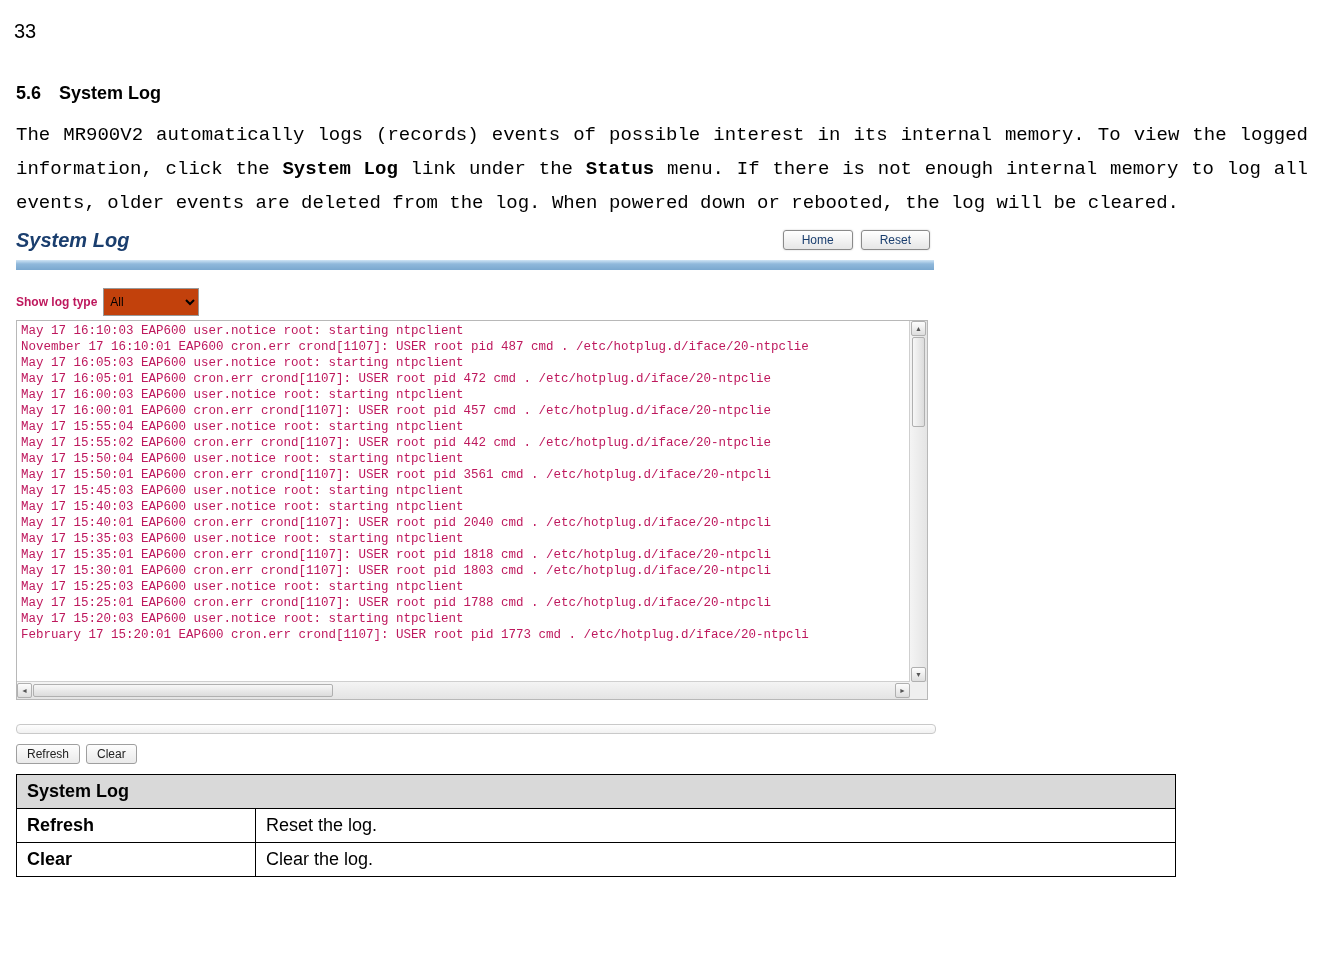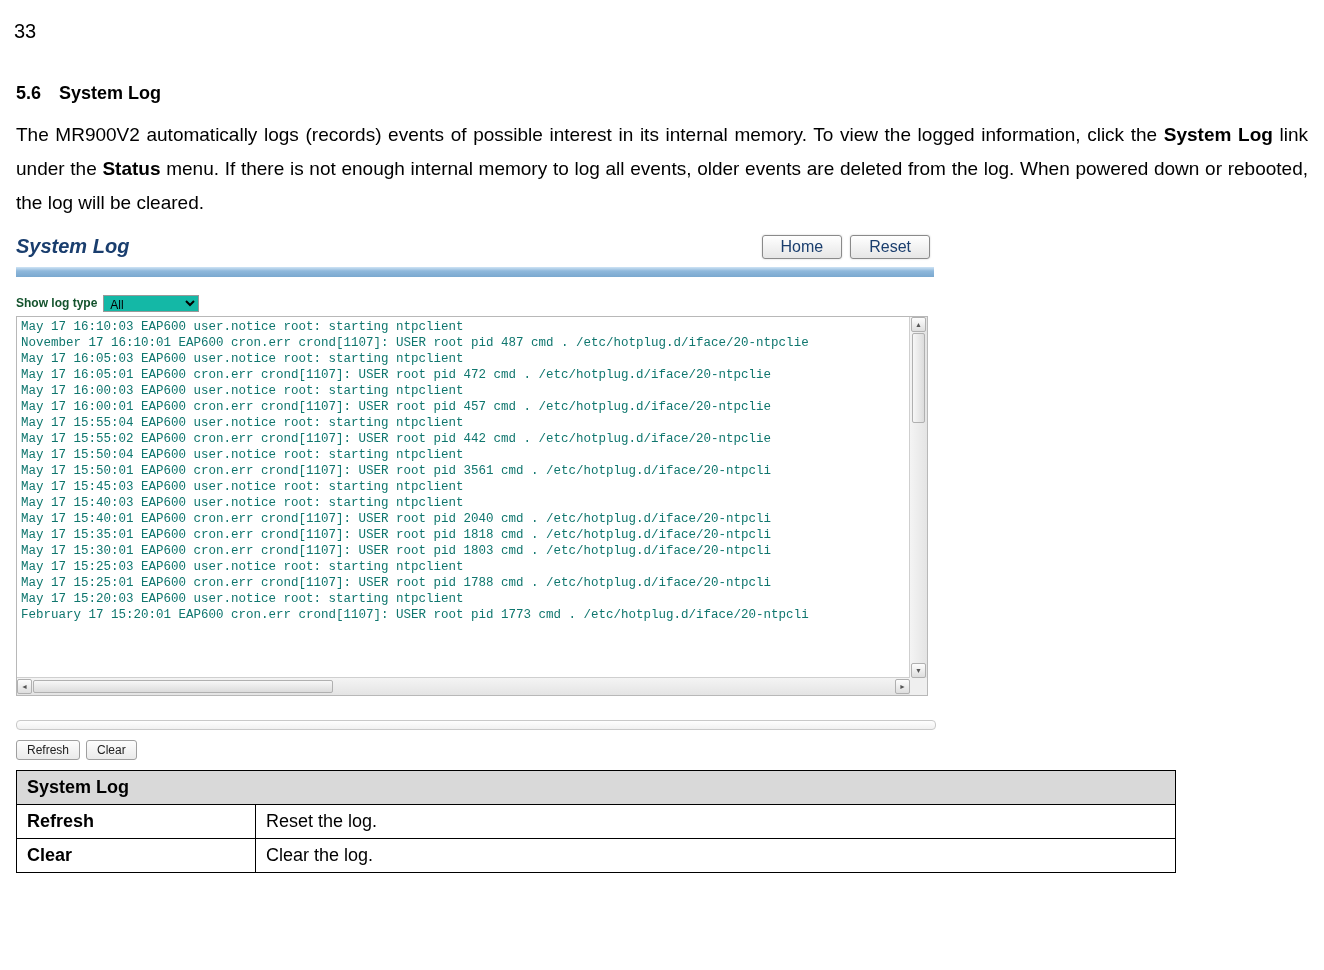--- a/index.html
+++ b/index.html
@@ -22,21 +22,22 @@
     font-weight: 700;
     margin-bottom: 14px;
   }
   .section-heading .num {
     margin-right: 18px;
   }
   .body-para {
     font-size: 19px;
     line-height: 1.8;
     text-align: justify;
-    margin-bottom: 14px;
+    margin-bottom: 8px;
+    font-family: Liberation Mono, monospace;
   }
   .body-para b { font-weight: 700; }
 
   
   .sys-wrap {
     width: 918px;
     border: none;
     margin-top: 4px;
     font-family: Tahoma, Arial, sans-serif;
     font-size: 12px;
@@ -57,66 +58,66 @@
   .sys-buttons-top {
     display: flex;
     gap: 8px;
     margin-right: 4px;
   }
   .win-btn {
     background: linear-gradient(#ffffff,#e6e6e6);
     border: 1px solid #8a8a8a;
     border-radius: 3px;
     padding: 2px 18px;
-    font-size: 16px;
+    font-size: 12px;
     color: #1a3e6e;
     cursor: pointer;
     box-shadow: 0 0 2px rgba(0,0,0,.2);
   }
   .blue-band {
     height: 10px;
     background: linear-gradient(#cfe4f5,#8fb8db 40%,#7aa8cf);
     margin-top: 4px;
   }
   .filter-row {
     display: flex;
     align-items: center;
     gap: 6px;
     margin-top: 18px;
   }
   .filter-label {
-    color: #14532d;
+    color: #be185d;
     font-weight: 700;
     font-size: 12px;
   }
   .filter-select {
     font-size: 12px;
     padding: 1px 2px;
-    background:#14b8a6;
+    background:#c2410c;
     border:1px solid #999;
     width: 96px;
-    height:17px;
+    height:28px;
   }
   .log-box {
     width: 910px;
     height: 378px;
     border: 1px solid #b8b8b8;
     margin-top: 4px;
     position: relative;
     overflow: hidden;
     background:#fff;
   }
   .log-text {
     position:absolute;
     inset:0 17px 17px 0;
     padding: 2px 4px;
     font-family: "Courier New", monospace;
     font-size: 12.5px;
     line-height: 16px;
-    color: #0f766e;
+    color: #be185d;
     white-space: nowrap;
     overflow: hidden;
   }
   .scroll-v {
     position:absolute;
     top:0; right:0; bottom:17px;
     width:17px;
     background: linear-gradient(to right,#f4f4f4,#e4e4e4);
     border-left:1px solid #cfcfcf;
     display:flex;
@@ -256,20 +257,21 @@
           <div>May 17 16:05:01 EAP600 cron.err crond[1107]: USER root pid 472 cmd . /etc/hotplug.d/iface/20-ntpclie</div>
           <div>May 17 16:00:03 EAP600 user.notice root: starting ntpclient</div>
           <div>May 17 16:00:01 EAP600 cron.err crond[1107]: USER root pid 457 cmd . /etc/hotplug.d/iface/20-ntpclie</div>
           <div>May 17 15:55:04 EAP600 user.notice root: starting ntpclient</div>
           <div>May 17 15:55:02 EAP600 cron.err crond[1107]: USER root pid 442 cmd . /etc/hotplug.d/iface/20-ntpclie</div>
           <div>May 17 15:50:04 EAP600 user.notice root: starting ntpclient</div>
           <div>May 17 15:50:01 EAP600 cron.err crond[1107]: USER root pid 3561 cmd . /etc/hotplug.d/iface/20-ntpcli</div>
           <div>May 17 15:45:03 EAP600 user.notice root: starting ntpclient</div>
           <div>May 17 15:40:03 EAP600 user.notice root: starting ntpclient</div>
           <div>May 17 15:40:01 EAP600 cron.err crond[1107]: USER root pid 2040 cmd . /etc/hotplug.d/iface/20-ntpcli</div>
+          <div>May 17 15:35:03 EAP600 user.notice root: starting ntpclient</div>
           <div>May 17 15:35:01 EAP600 cron.err crond[1107]: USER root pid 1818 cmd . /etc/hotplug.d/iface/20-ntpcli</div>
           <div>May 17 15:30:01 EAP600 cron.err crond[1107]: USER root pid 1803 cmd . /etc/hotplug.d/iface/20-ntpcli</div>
           <div>May 17 15:25:03 EAP600 user.notice root: starting ntpclient</div>
           <div>May 17 15:25:01 EAP600 cron.err crond[1107]: USER root pid 1788 cmd . /etc/hotplug.d/iface/20-ntpcli</div>
           <div>May 17 15:20:03 EAP600 user.notice root: starting ntpclient</div>
           <div>February 17 15:20:01 EAP600 cron.err crond[1107]: USER root pid 1773 cmd . /etc/hotplug.d/iface/20-ntpcli</div>
         </div>
       <div class="scroll-v">
         <div class="scroll-btn">▲</div>
         <div class="scroll-track-v">

